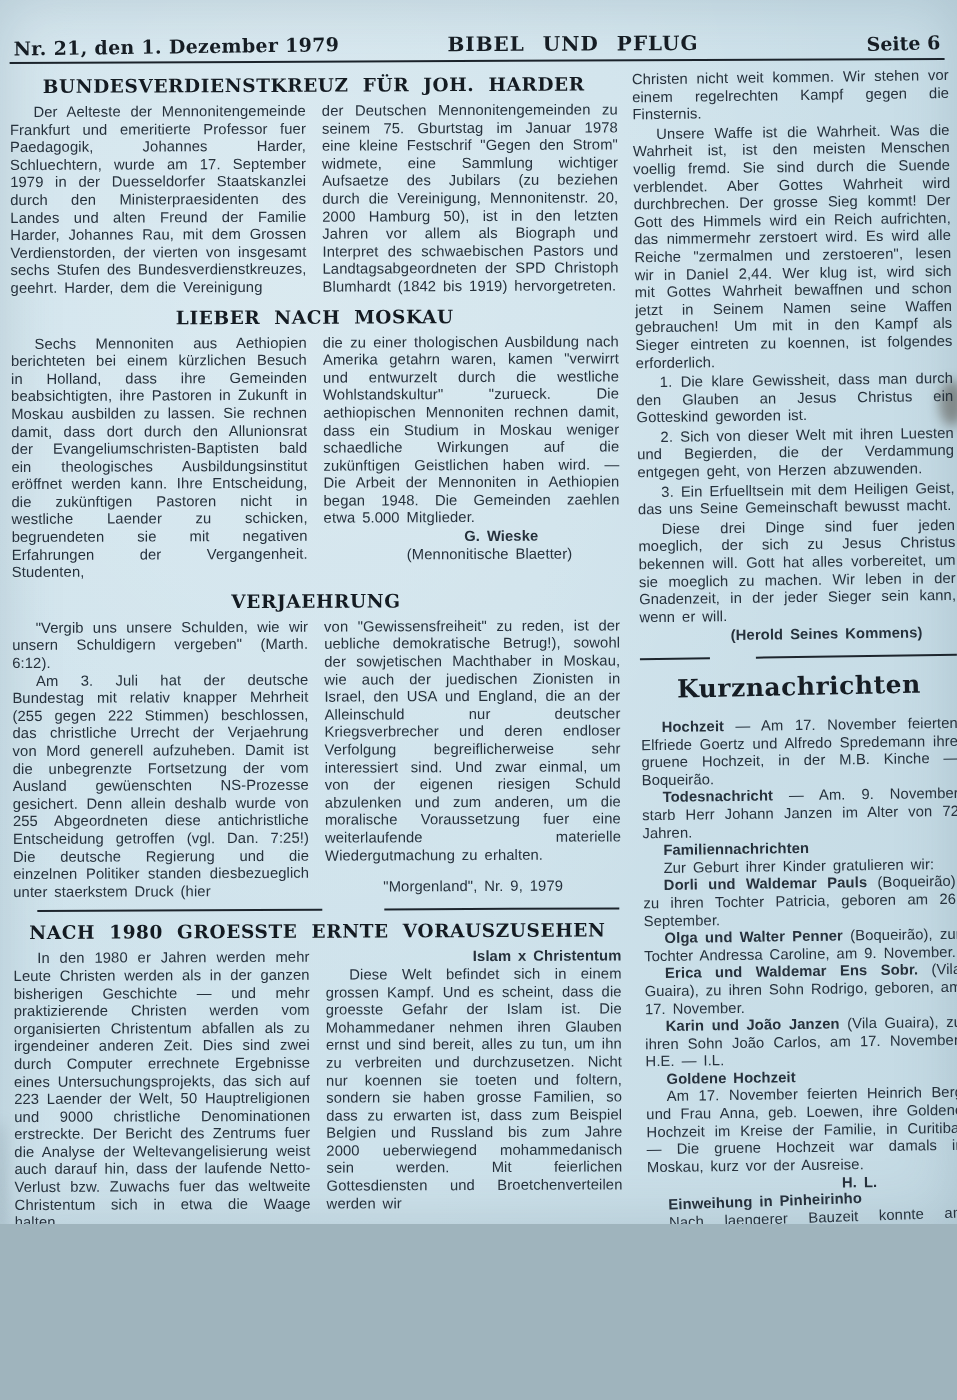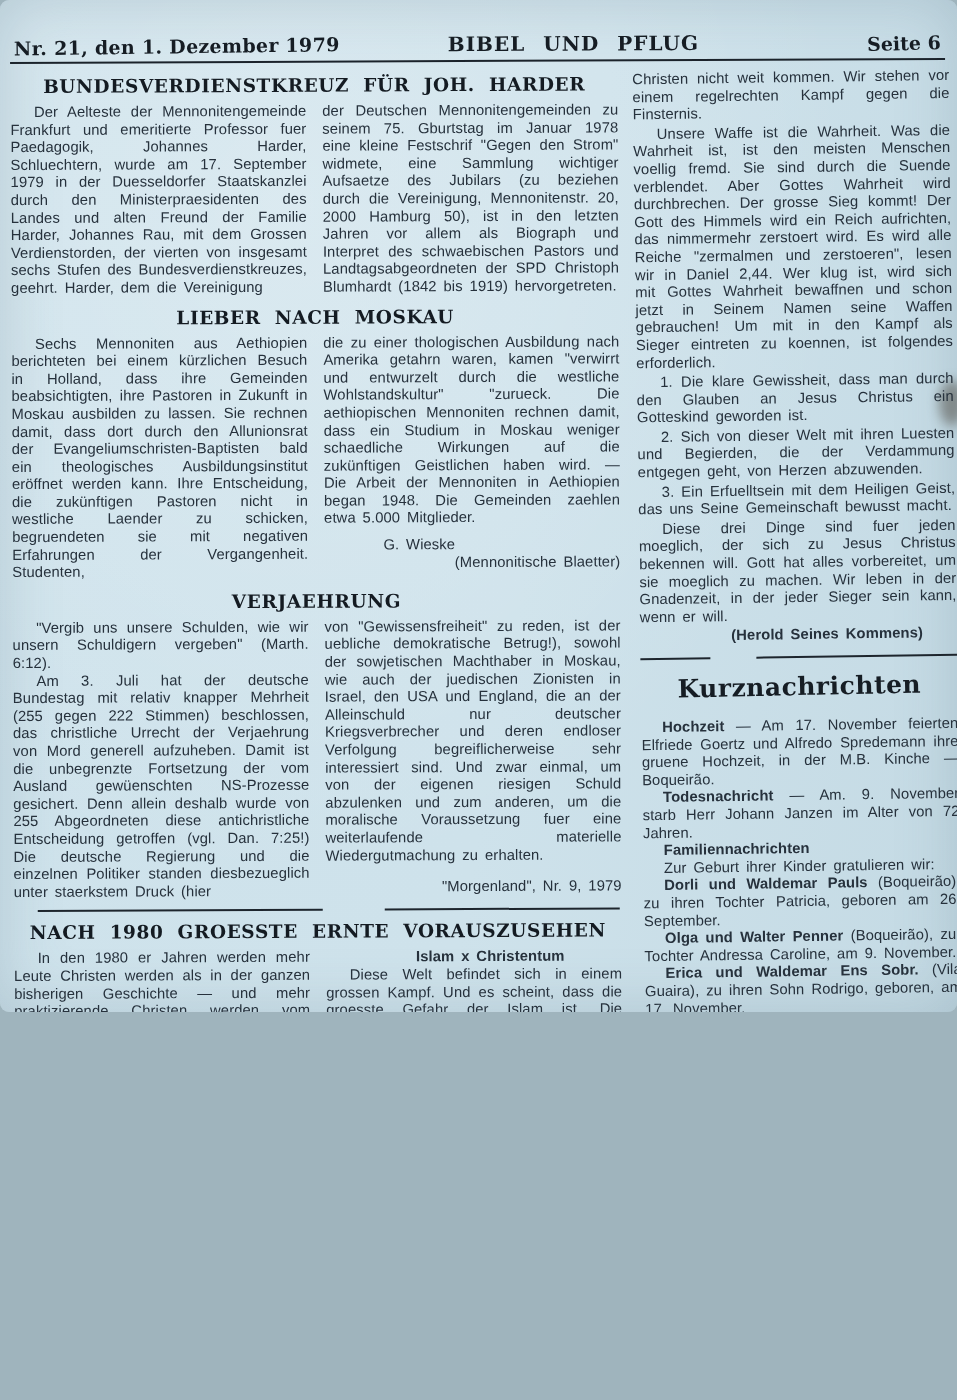--- a/index.html
+++ b/index.html
@@ -1,25 +1,24 @@
 <!DOCTYPE html>
 <html lang="de"><head>
 <meta charset="utf-8">
 <style>
   html,body{margin:0;padding:0;background:#9fb4bd;}
   .page{
-    position:relative;width:957px;height:1012px;margin:0 auto;
+    position:relative;width:957px;height:1224px;margin:0 auto;
     background:
       radial-gradient(ellipse at 30% 20%, rgba(255,255,255,.25), rgba(255,255,255,0) 60%),
       linear-gradient(100deg, #cfe3ec 0%, #cee2eb 55%, #c4dae4 100%);
     overflow:hidden;
     font-family:"Liberation Sans", sans-serif;
     color:#26313c;
     box-shadow:inset 0 0 60px rgba(90,120,135,.25);
-    border-radius:9px;
   }
   .inner{position:absolute;inset:0;padding:6px 8px 0 10px;transform:rotate(-0.25deg);}
   
   .hdr{
     display:flex;align-items:flex-end;justify-content:space-between;
     border-bottom:2.5px solid #1b232b;
     padding:26px 4px 4px 4px;margin:0 2px;
     font-family:"DejaVu Serif", serif;font-weight:bold;color:#161d24;
   }
   .hdr .issue{font-size:19px;letter-spacing:.3px;transform:rotate(-0.5deg);}
@@ -32,23 +31,23 @@
   .cols{display:flex;gap:16px;}
   .col{flex:1 1 0;min-width:0;}
   
   p{margin:0;font-size:14.8px;line-height:17.6px;text-align:justify;word-spacing:.18em;letter-spacing:.1px;}
   p.ind{text-indent:1.6em;}
   h2{
     font-family:"DejaVu Serif", serif;font-size:18.5px;color:#141b22;
     text-align:center;font-weight:bold;letter-spacing:.6px;word-spacing:7px;
     margin:10px 0 7px 0;
   }
-  .subhead{font-weight:bold;text-align:center;padding-left:2.2em;text-indent:0;}
-  .byline{font-weight:normal;text-align:left;padding-left:20%;margin-top:9px;}
-  .srcline{text-align:right;padding-left:12%;}
+  .subhead{font-weight:bold;text-align:right;padding-left:2.2em;text-indent:0;}
+  .byline{font-weight:bold;text-align:center;padding-left:20%;margin-top:1px;}
+  .srcline{text-align:center;padding-left:12%;}
   .src-morgenland{margin-top:14px;padding-left:0;}
   .src-herold{font-weight:bold;text-align:center;padding-left:18%;margin-top:2px;}
   .sig{font-weight:bold;text-align:center;padding-left:34%;margin-top:1px;}
   
   .rule-row{display:flex;align-items:center;margin:9px 2px 2px 2px;}
   .rule-seg{border-top:2px solid #1d252d;height:0;}
   .rr-main .seg1{width:285px;margin-left:22px;}
   .rr-main .gapper{width:62px;}
   .rr-main .seg2{flex:1;}
   .rr-aside{margin:12px 0 6px 0;}

